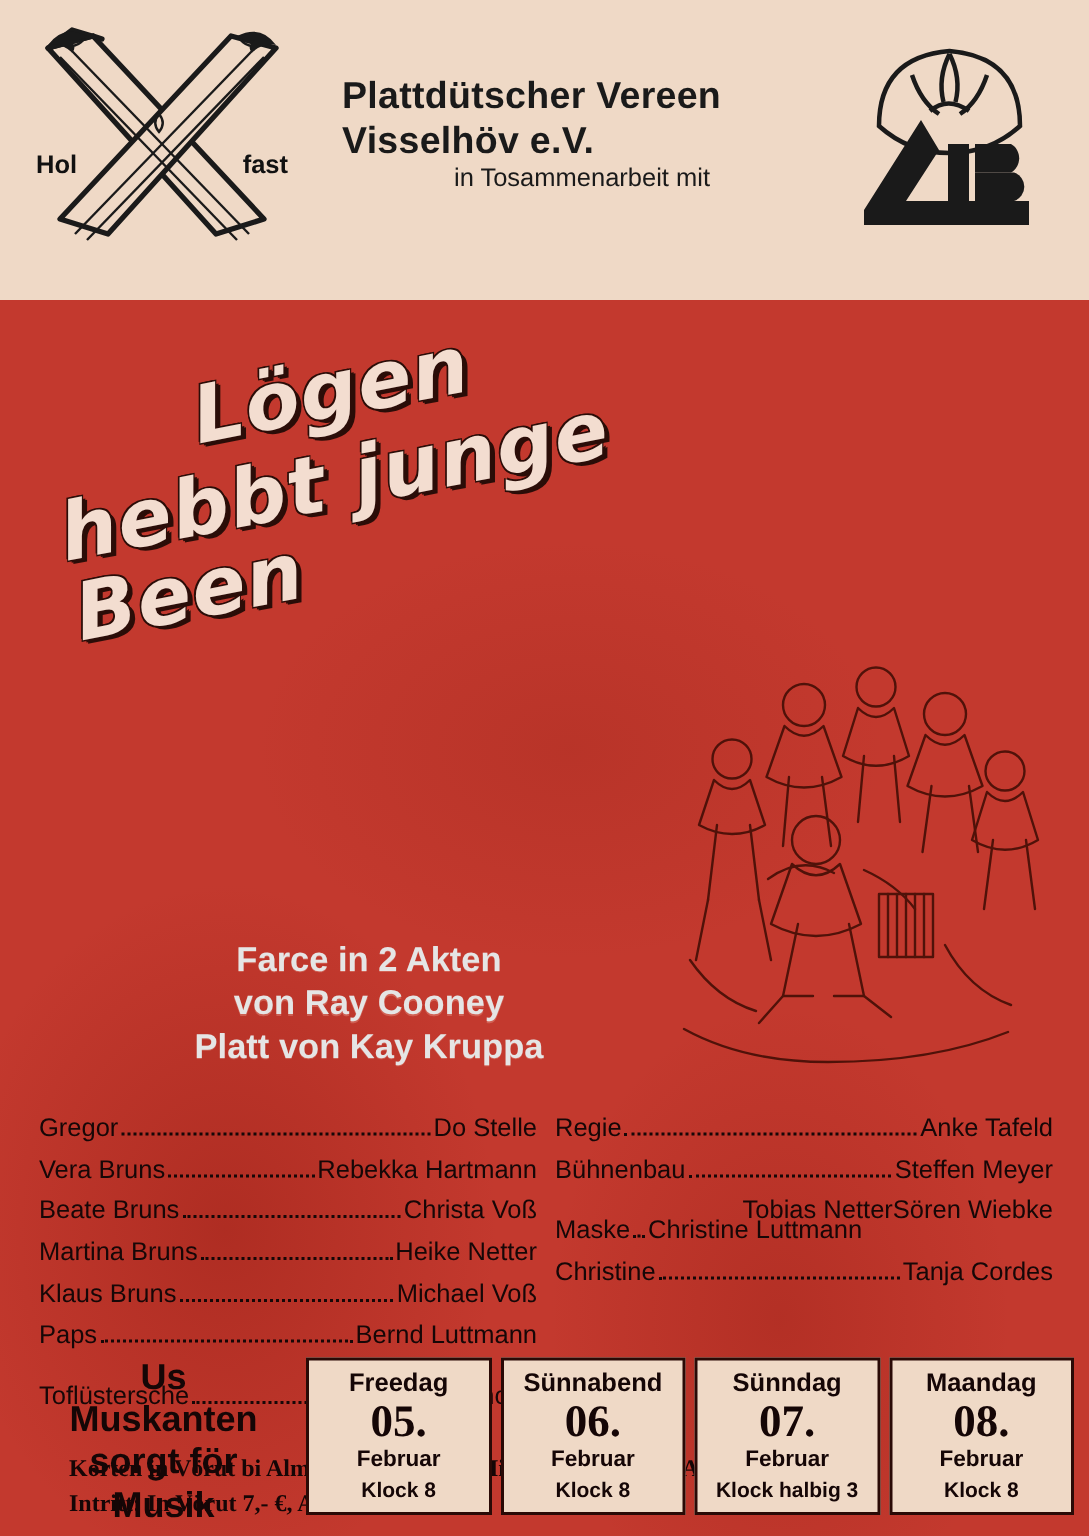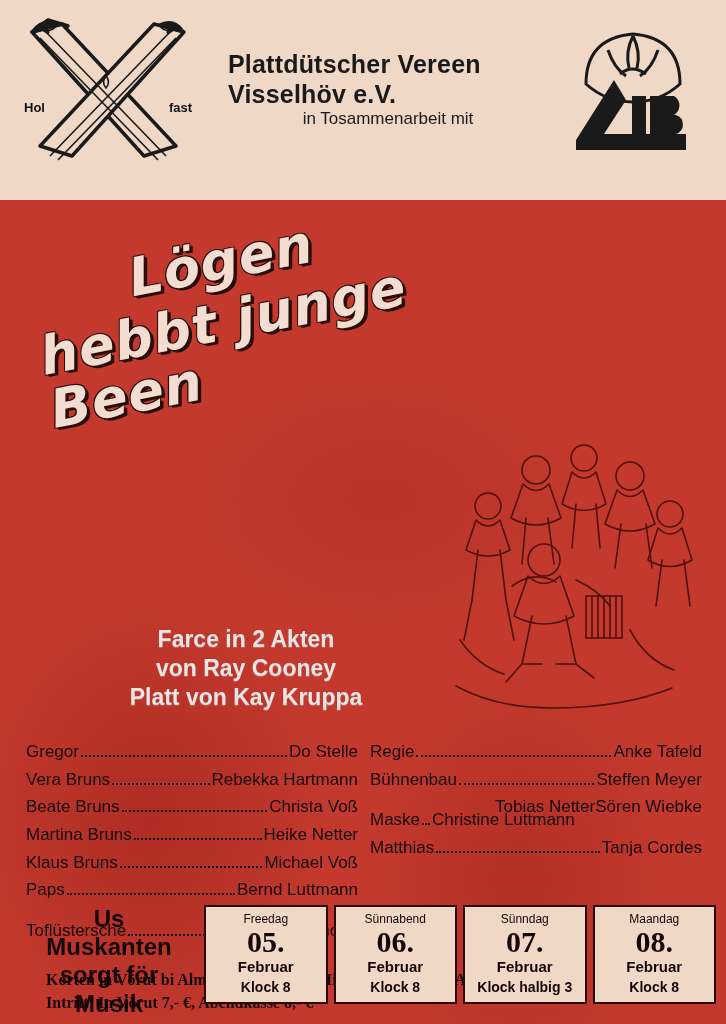--- a/index.html
+++ b/index.html
@@ -37,21 +37,21 @@
   }
   .logo-x svg { display: block; }
   .logo-words {
     position: absolute;
     width: 180px;
     top: 86px; left: 0;
     display: flex;
     justify-content: space-between;
     padding: 0 6px;
     font-weight: bold;
-    font-size: 13px;
+    font-size: 17px;
     color: #111;
   }
   .club-block {
     flex: 1 1 auto;
     padding-top: 36px;
     text-align: center;
   }
   .club-name {
     font-size: 25px;
     font-weight: bold;
@@ -216,22 +216,22 @@
   }
   .date-card {
     flex: 1 1 0;
     background: #efd9c6;
     border: 2px solid #2a0a06;
     text-align: center;
     padding: 5px 2px 7px 2px;
     color: #150606;
   }
   .date-card .dow {
-    font-size: 12px;
-    font-weight: normal;
+    font-size: 17px;
+    font-weight: bold;
     margin-bottom: 1px;
   }
   .date-card .day {
     font-family: Liberation Serif, serif;
     font-size: 30px;
     font-weight: bold;
     line-height: 1.0;
   }
   .date-card .month {
     font-size: 15px;
@@ -414,21 +414,21 @@
         </div>
         <div class="cast-row plain">
           <span class="who">Tobias Netter</span>
         </div>
         <div class="cast-row spacer-top">
           <span class="role">Maske</span>
           <span class="dots"></span>
           <span class="who">Christine Luttmann</span>
         </div>
         <div class="cast-row">
-          <span class="role">Matthias</span>
+          <span class="role">Christine</span>
           <span class="dots"></span>
           <span class="who">Tanja Cordes</span>
         </div>
       </div>
     </div>
 
     <div class="tickets">
       <div>Korten in Vörut bi Alms + Bruns, bi de Mitglieder un an de Abendkasse.</div>
       <div>Intritt: In Vörut 7,- €, Abendkasse 8,- €</div>
     </div>

